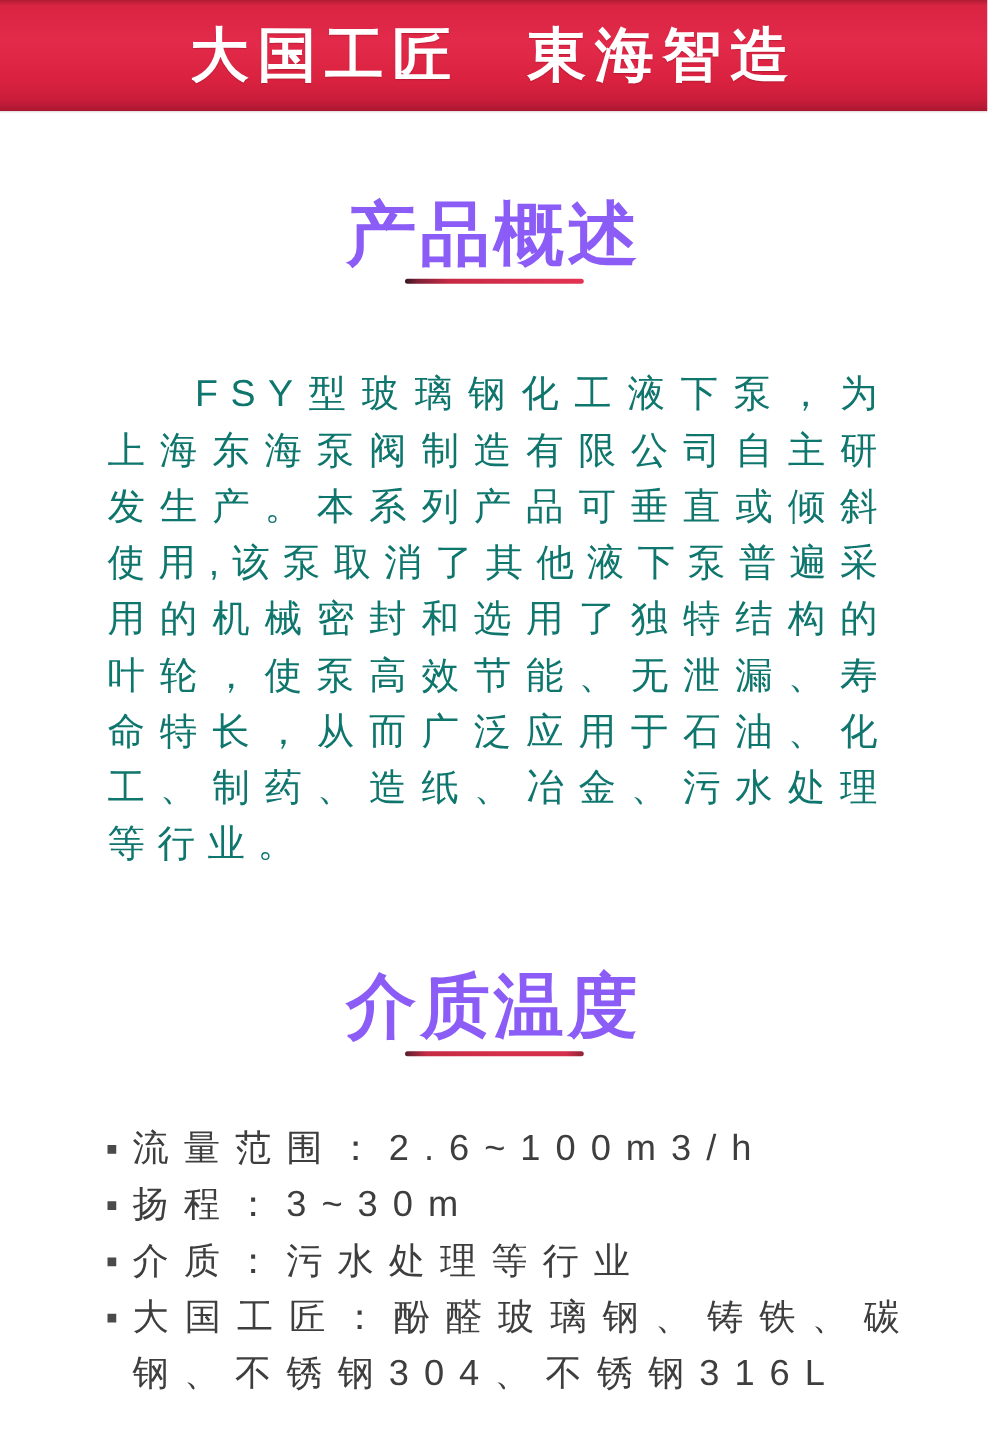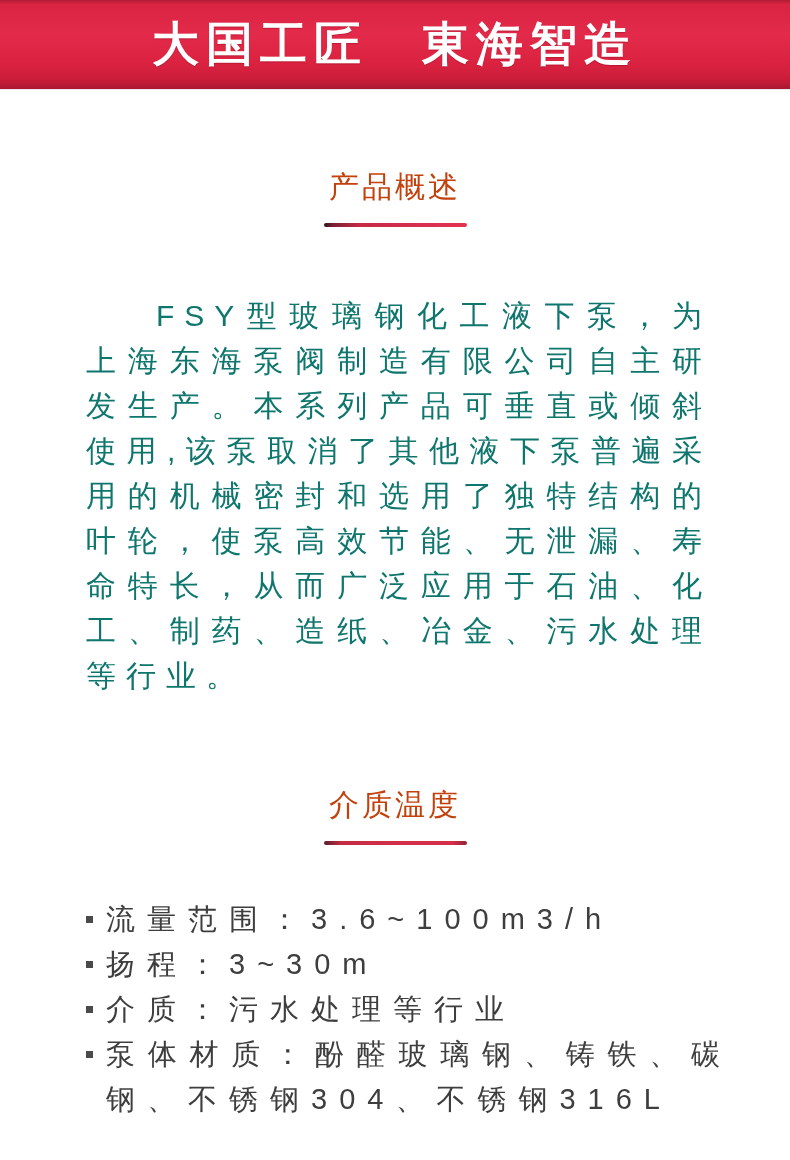--- a/index.html
+++ b/index.html
@@ -37,23 +37,23 @@
 
   
   .section-head {
     display: flex;
     flex-direction: column;
     align-items: center;
   }
   .section-head.first { margin-top: 72px; }
   .section-head.second { margin-top: 82px; }
   .section-title {
-    font-size: 30px;
-    font-weight: 400;
-    color: #c2410c;
+    font-size: 56px;
+    font-weight: 700;
+    color: #8b5cf6;
     letter-spacing: 3px;
     line-height: 50px;
   }
   .title-underline {
     margin-top: 11px;
     width: 143px;
     height: 4px;
     border-radius: 2px;
     background: linear-gradient(90deg,
       #35161f 0%, #7e2136 7%, #c62a45 25%, #d93050 70%, #e23351 100%);
@@ -115,28 +115,28 @@
 
 <section>
   <div class="section-head second">
     <h2 class="section-title">介质温度</h2>
     <div class="title-underline"></div>
   </div>
 
   <ul class="cond-list">
     <li class="cond-item">
       <span class="bullet-dot"></span>
-      <span>流量范围：3.6~100m3/h</span>
+      <span>流量范围：2.6~100m3/h</span>
     </li>
     <li class="cond-item">
       <span class="bullet-dot"></span>
       <span>扬程：3~30m</span>
     </li>
     <li class="cond-item">
       <span class="bullet-dot"></span>
       <span>介质：污水处理等行业</span>
     </li>
     <li class="cond-item">
       <span class="bullet-dot"></span>
-      <span>泵体材质：酚醛玻璃钢、铸铁、碳钢、不锈钢304、不锈钢316L</span>
+      <span>大国工匠：酚醛玻璃钢、铸铁、碳钢、不锈钢304、不锈钢316L</span>
     </li>
   </ul>
 </section>
 
 </body></html>

